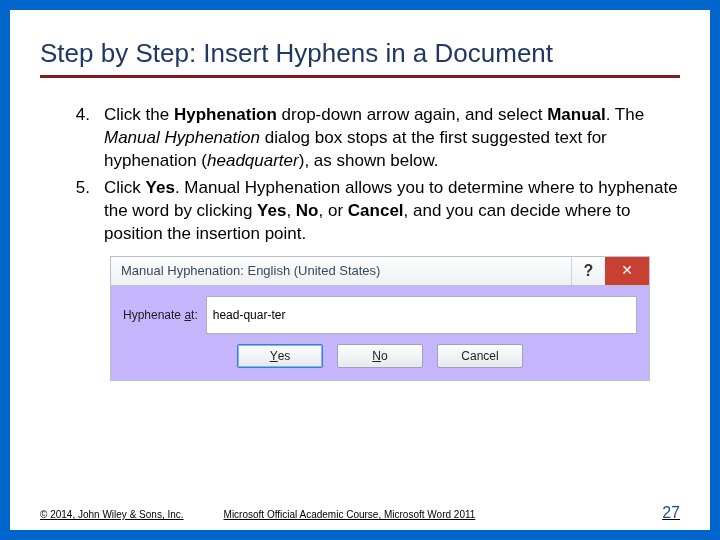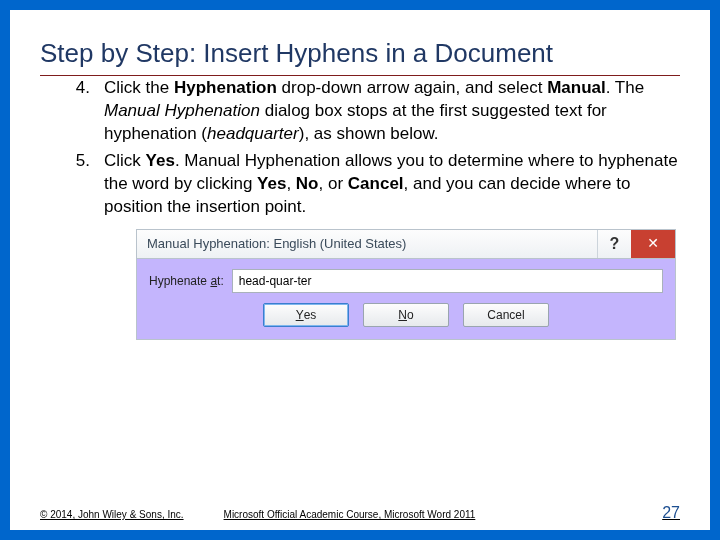--- a/index.html
+++ b/index.html
@@ -15,41 +15,41 @@
     height: 100%;
     background: #ffffff;
     padding: 28px 30px 10px 30px;
     position: relative;
   }
   .title {
     font-size: 26px;
     color: #203864;
     font-weight: normal;
     padding-bottom: 6px;
-    border-bottom: 1px solid #7f1d1d;
-    margin-bottom: 1px;
+    border-bottom: 3px solid #7f1d1d;
+    margin-bottom: 26px;
   }
   .content {
     font-size: 17px;
     color: #000;
     line-height: 1.35;
   }
   .list-item {
     display: flex;
     margin-bottom: 4px;
     padding-left: 28px;
   }
   .num {
     min-width: 36px;
     text-align: right;
     padding-right: 14px;
   }
   .txt { flex: 1; }
   .dialog-wrap {
-    margin: 10px 0 0 96px;
+    margin: 10px 0 0 70px;
     width: 540px;
   }
   .dlg-title {
     display: flex;
     align-items: center;
     height: 30px;
     background: linear-gradient(#fdfdfd, #eef1f4);
     border: 1px solid #b9c3cc;
     font-size: 13px;
     color: #3a4a5a;
@@ -79,21 +79,21 @@
     align-items: center;
     gap: 8px;
     margin-bottom: 10px;
   }
   .dlg-label {
     font-size: 12px;
     color: #222;
   }
   .dlg-input {
     flex: 1;
-    height: 24px;
+    height: 38px;
     border: 1px solid #a9b2bb;
     background: #fff;
     font-size: 12px;
     padding: 2px 6px;
   }
   .dlg-btns {
     display: flex;
     justify-content: center;
     gap: 14px;
   }

